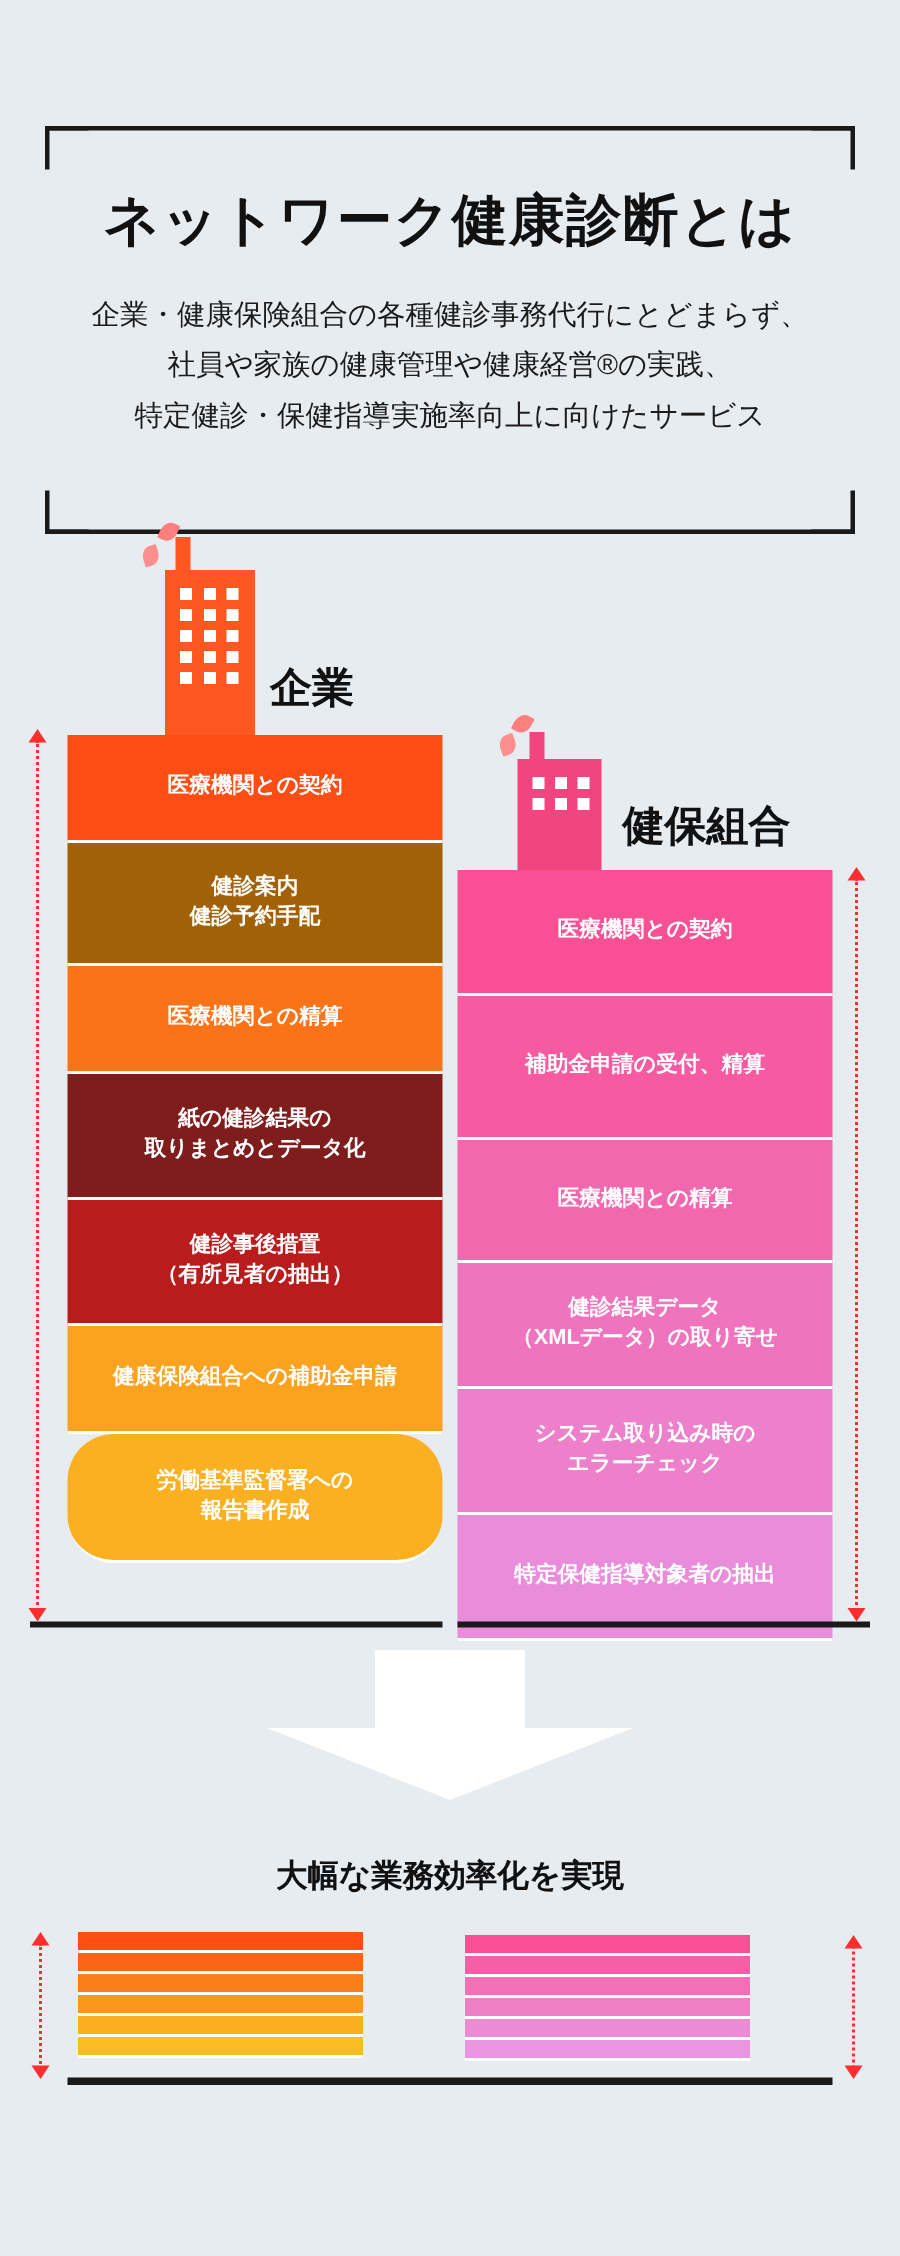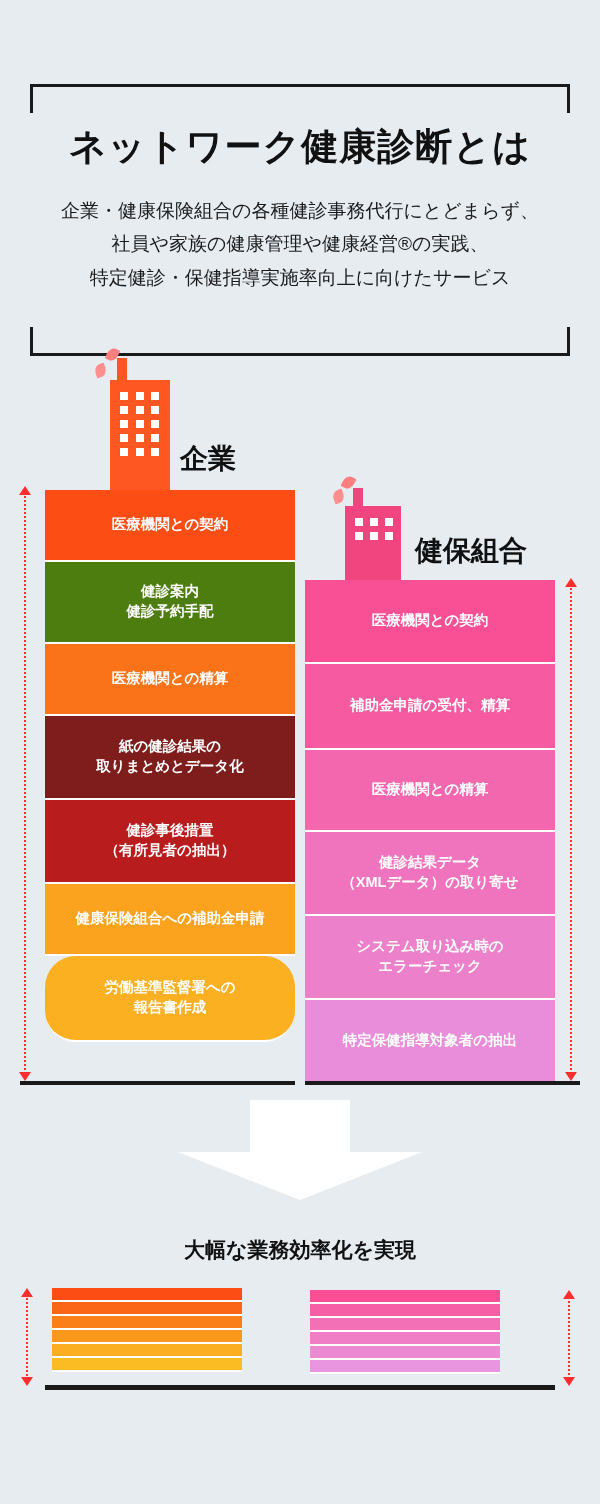--- a/index.html
+++ b/index.html
@@ -311,21 +311,21 @@
         </div>
       </div>
       <div class="org-label left">企業</div>
     </div>
     <div class="stack" id="left-stack">
         <div class="row" style="background: rgb(251, 77, 20); height: 72px;">
           <div>
             <span>医療機関との契約</span>
           </div>
         </div>
-        <div class="row" style="background: #4d7c0f; height: 82px;">
+        <div class="row" style="background: #a16207; height: 82px;">
           <div>
             <span>健診案内</span>
             <span>健診予約手配</span>
           </div>
         </div>
         <div class="row" style="background: rgb(251, 115, 24); height: 72px;">
           <div>
             <span>医療機関との精算</span>
           </div>
         </div>
@@ -371,21 +371,21 @@
         </div>
       </div>
       <div class="org-label right">健保組合</div>
     </div>
     <div class="stack" id="right-stack">
         <div class="row" style="background: rgb(248, 79, 149); height: 84px;">
           <div>
             <span>医療機関との契約</span>
           </div>
         </div>
-        <div class="row" style="background: rgb(246, 91, 162); height: 86px;">
+        <div class="row" style="background: rgb(246, 91, 162); height: 96px;">
           <div>
             <span>補助金申請の受付、精算</span>
           </div>
         </div>
         <div class="row" style="background: rgb(243, 103, 174); height: 82px;">
           <div>
             <span>医療機関との精算</span>
           </div>
         </div>
         <div class="row" style="background: rgb(239, 115, 189); height: 84px;">

